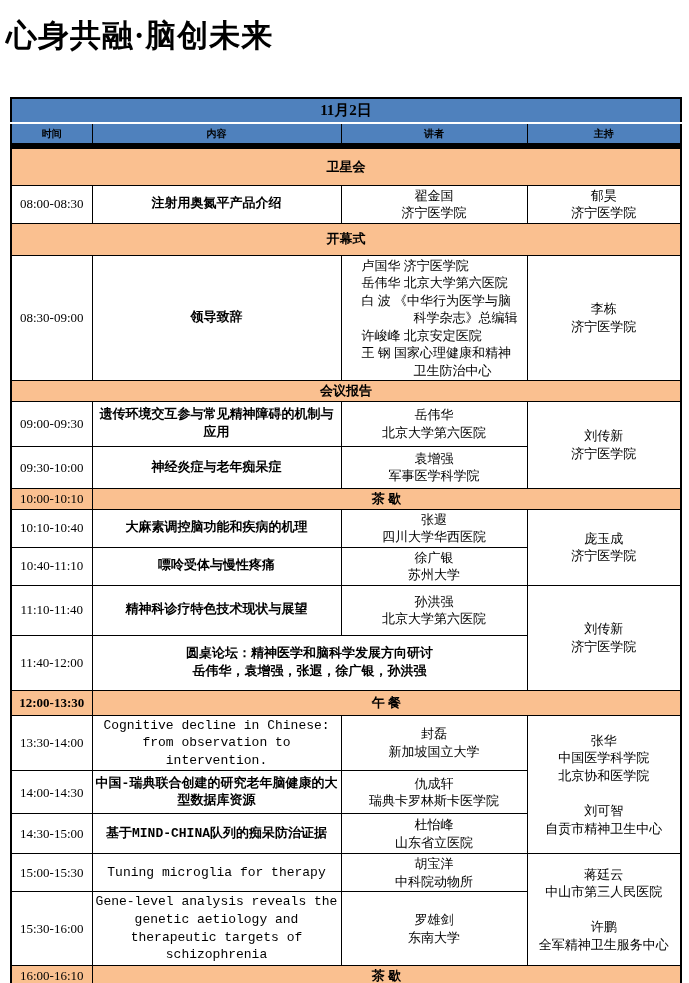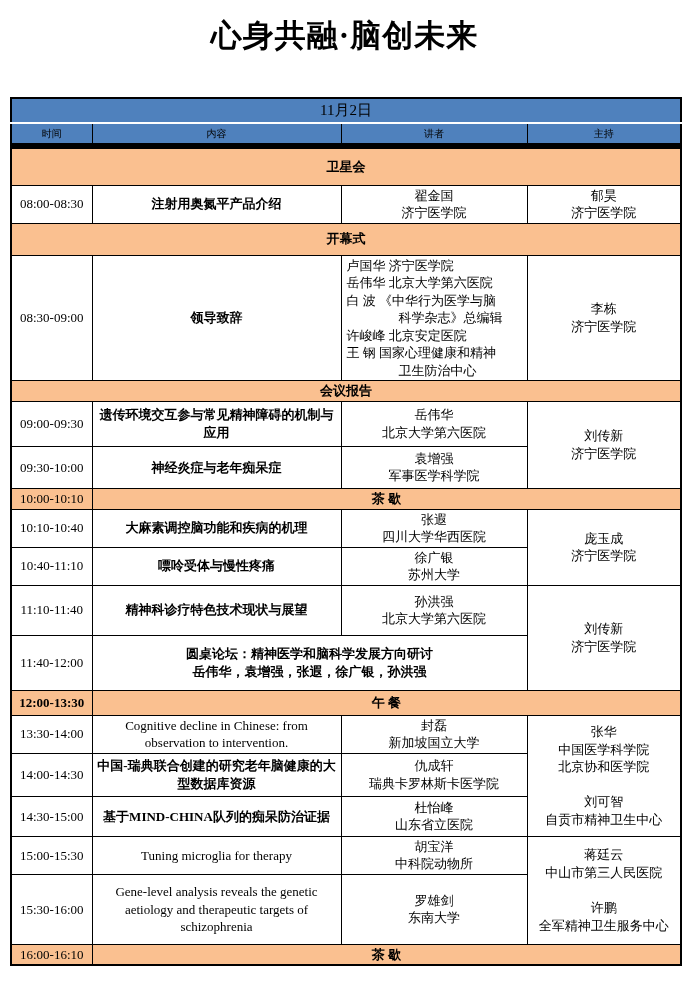--- a/index.html
+++ b/index.html
@@ -10,21 +10,21 @@
   }
   *{box-sizing:border-box;}
   html,body{margin:0;padding:0;}
   body{
     width:689px;height:983px;overflow:hidden;
     background:var(--bg);color:var(--ink);
     font-family:"Liberation Serif","DejaVu Serif",serif;
   }
   .title{
     margin:16px 6px 14px 6px;
-    text-align:center;
+    text-align:left;
     font-size:31px;
     font-weight:700;
     line-height:39px;
     letter-spacing:1px;
   }
   .title span{display:block;}
   table.sched{
     border-collapse:collapse;
     table-layout:fixed;
     width:670px;
@@ -37,29 +37,29 @@
   col.c-host{width:154px;}
   td{
     border:1px solid var(--ink);
     text-align:center;
     vertical-align:middle;
     font-size:13px;
     line-height:1.35;
     padding:1px 3px;
     overflow:hidden;
   }
-  .blue{background:var(--blue);font-weight:400;margin-top:34px;}
+  .blue{background:var(--blue);font-weight:700;margin-top:34px;}
   .r-date td{font-size:15px;border-bottom:2px solid #ffffff;}
   .r-head td{font-size:10px;border-bottom:6px solid #000000;}
   .orange{background:var(--orange);font-weight:700;}
   td.time{font-size:13px;margin-top:32px;}
-  td.content{font-weight:700;}
+  td.content{font-weight:700;font-family:Liberation Mono, monospace;}
   td.content.en{font-weight:400;}
   .ml{white-space:pre-line;}
-  .left{text-align:left;padding-left:5px;}
+  .left{text-align:left;padding-left:20px;}
 </style>
 </head>
 <body>
 
 <div>
 
   <h1 class="title">
     <span>心身共融·脑创未来</span>
   </h1>
 

